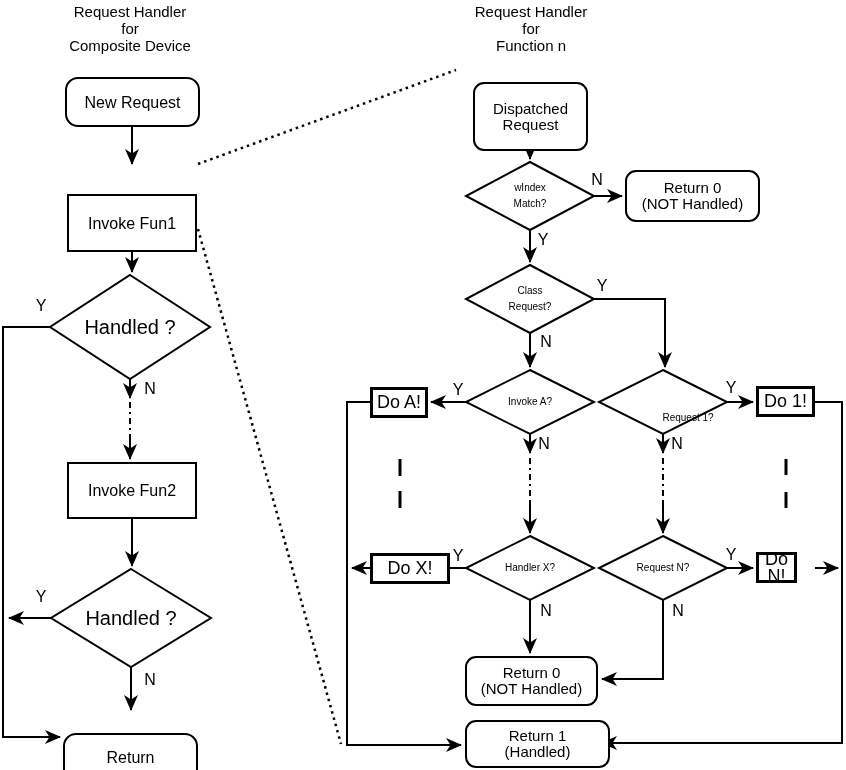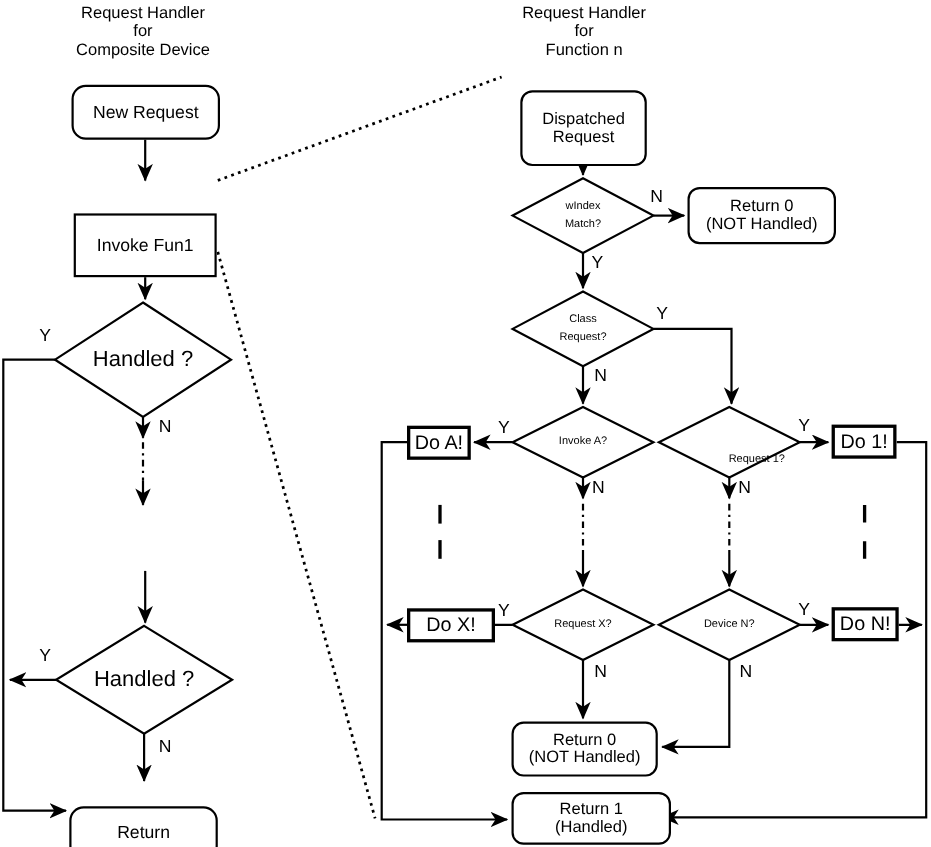--- a/index.html
+++ b/index.html
@@ -113,39 +113,40 @@
   <div class="title" style="left:30px;top:3px;">Request Handler
 for
 Composite Device</div>
   <div class="title" style="left:431px;top:3px;">Request Handler
 for
 Function n</div>
 
   <div class="node round" style="left:65px;top:77px;width:135px;height:50px;">New Request</div>
   <div class="node" style="left:67px;top:167px;width:130px;height:58px;margin-top:27px;">Invoke Fun1</div>
   <div class="dlabel big" style="left:130px;top:327px;">Handled ?</div>
+  <div class="node" style="left:67px;top:462px;width:130px;height:57px;">Invoke Fun2</div>
   <div class="dlabel big" style="left:131px;top:618px;">Handled ?</div>
   <div class="node round" style="left:63px;top:713px;width:135px;height:49px;margin-top:20px;">Return</div>
 
   <div class="node rrect sm" style="left:473px;top:70px;width:115px;height:69px;margin-top:12px;">Dispatched
 Request</div>
   <div class="dlabel" style="left:530px;top:196px;">wIndex
 Match?</div>
   <div class="node rrect sm" style="left:625px;top:170px;width:135px;height:52px;">Return 0
 (NOT Handled)</div>
   <div class="dlabel" style="left:530px;top:299px;">Class
 Request?</div>
   <div class="dlabel" style="left:530px;top:402px;">Invoke A?</div>
   <div class="dlabel" style="left:688px;top:402px;margin-top:16px;">Request 1?</div>
   <div class="node do" style="left:370px;top:387px;width:58px;height:31px;">Do A!</div>
   <div class="node do" style="left:756px;top:386px;width:59px;height:31px;">Do 1!</div>
-  <div class="dlabel" style="left:530px;top:568px;">Request X?</div>
-  <div class="dlabel" style="left:663px;top:568px;">Device N?</div>
+  <div class="dlabel" style="left:530px;top:568px;">Handler X?</div>
+  <div class="dlabel" style="left:663px;top:568px;">Request N?</div>
   <div class="node do" style="left:370px;top:553px;width:80px;height:31px;">Do X!</div>
-  <div class="node do" style="left:756px;top:552px;width:61px;height:31px;">Do N!</div>
+  <div class="node do" style="left:756px;top:552px;width:41px;height:31px;">Do N!</div>
   <div class="node rrect sm" style="left:465px;top:656px;width:133px;height:50px;">Return 0
 (NOT Handled)</div>
   <div class="node rrect sm" style="left:465px;top:720px;width:145px;height:48px;text-align:center;">Return 1
 (Handled)</div>
 
   <div class="yn" style="left:41px;top:306px;">Y</div>
   <div class="yn" style="left:150px;top:389px;">N</div>
   <div class="yn" style="left:41px;top:597px;">Y</div>
   <div class="yn" style="left:150px;top:680px;">N</div>
   <div class="yn" style="left:597px;top:180px;">N</div>

